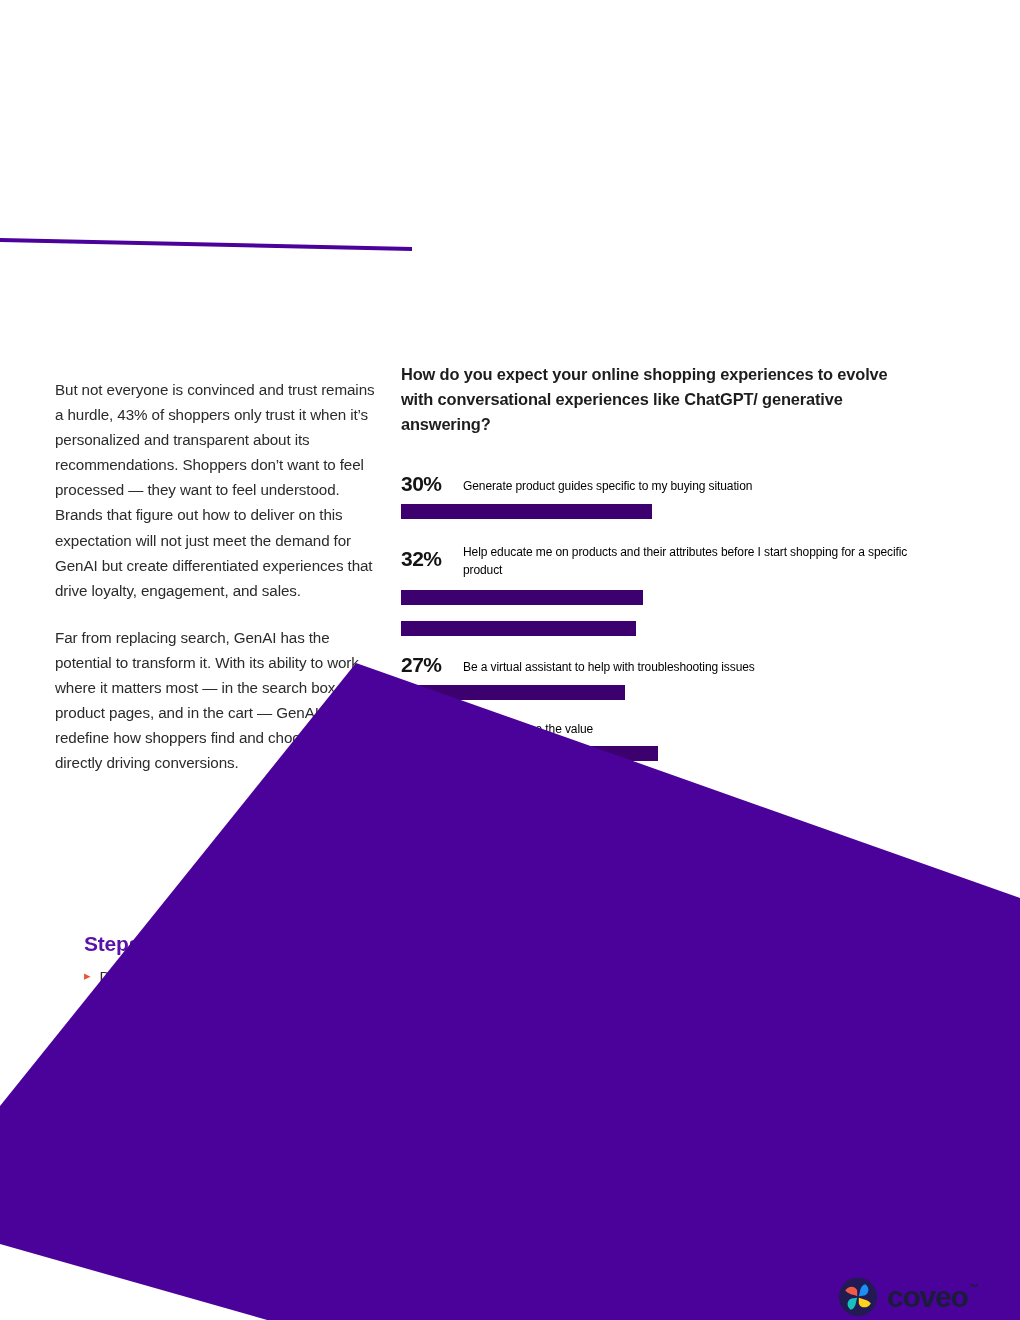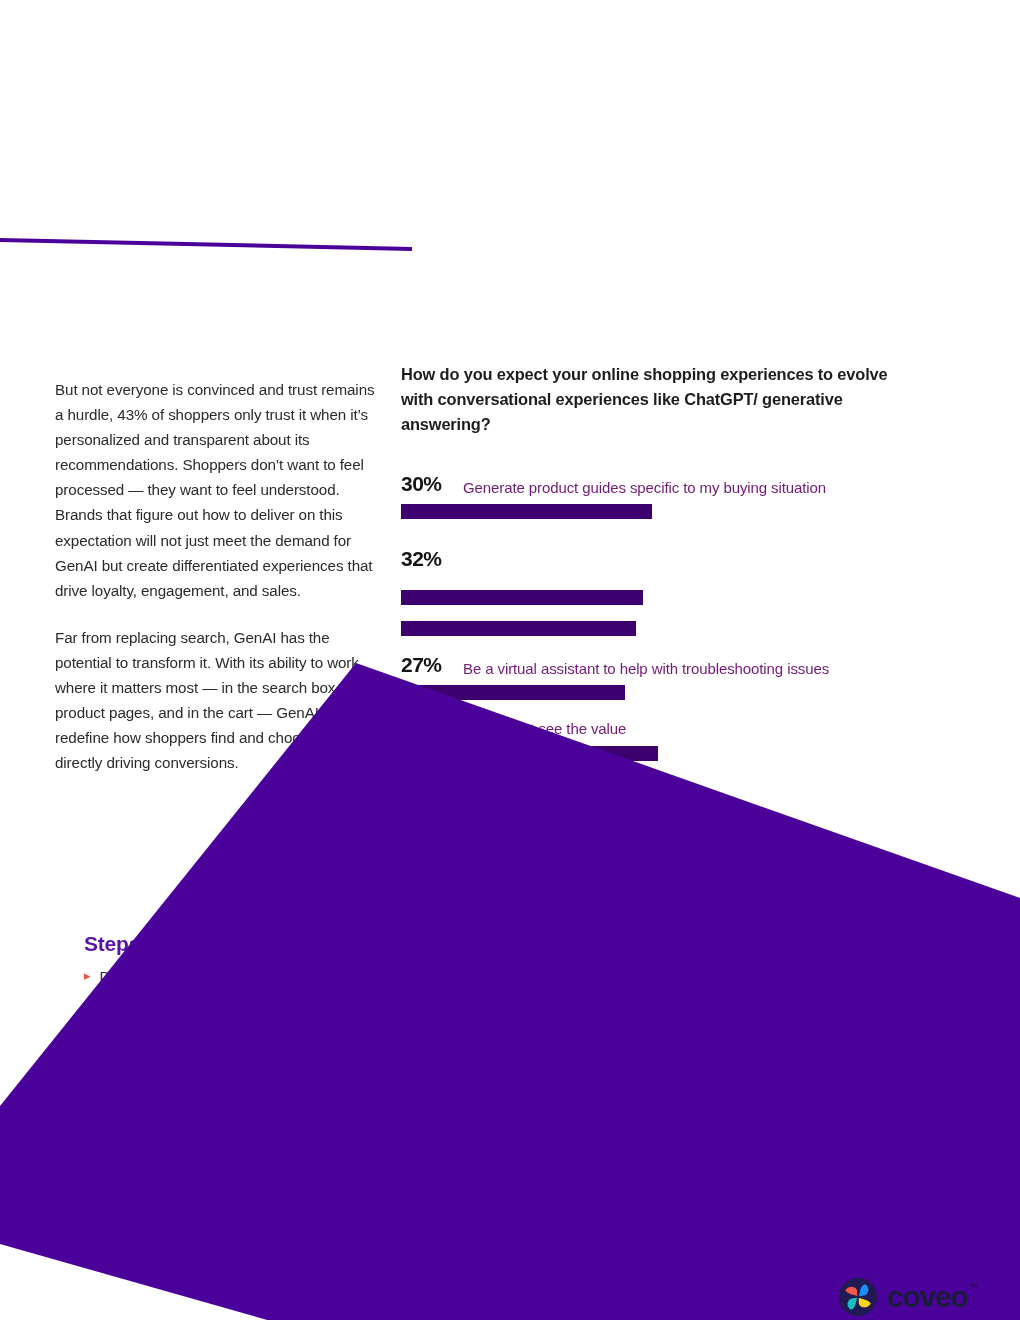--- a/index.html
+++ b/index.html
@@ -89,37 +89,37 @@
     letter-spacing: -0.15px;
     margin: 0 0 34px 0;
     width: 500px;
   }
   .bar-row {
     position: relative;
     margin-bottom: 16px;
   }
   .bar-head {
     display: flex;
-    align-items: flex-end;
+    align-items: center;
   }
   .bar-pct {
     flex: 0 0 62px;
     font-size: 21px;
     font-weight: bold;
     color: #141414;
     letter-spacing: -0.5px;
     line-height: 26px;
   }
   .bar-pct.two-line {
     line-height: 48px;
   }
   .bar-label {
-    font-size: 15px;
+    font-size: 12px;
     line-height: 18.5px;
-    color: #701a75;
+    color: #000000;
     letter-spacing: -0.1px;
     padding-top: 4px;
     flex: 1 1 auto;
   }
   .bar-track {
     margin-top: 7px;
     height: 15px;
     width: 100%;
   }
   .bar-fill {
@@ -204,20 +204,21 @@
         <div class="bar-label">Generate product guides specific to my buying situation</div>
       </div>
       <div class="bar-track">
         <div class="bar-fill" style="width: 251px; background: rgb(60, 1, 111);"></div>
       </div>
     </div>
 
     <div class="bar-row">
       <div class="bar-head">
         <div class="bar-pct two-line">32%</div>
+        <div class="bar-label">Help educate me on products and their attributes before I start shopping for a specific product</div>
       </div>
       <div class="bar-track">
         <div class="bar-fill" style="width: 242px; background: rgb(60, 1, 111);"></div>
       </div>
     </div>
 
     <div class="bar-row">
       <div class="bar-track">
         <div class="bar-fill" style="width: 235px; background: rgb(60, 1, 111);"></div>
       </div>

